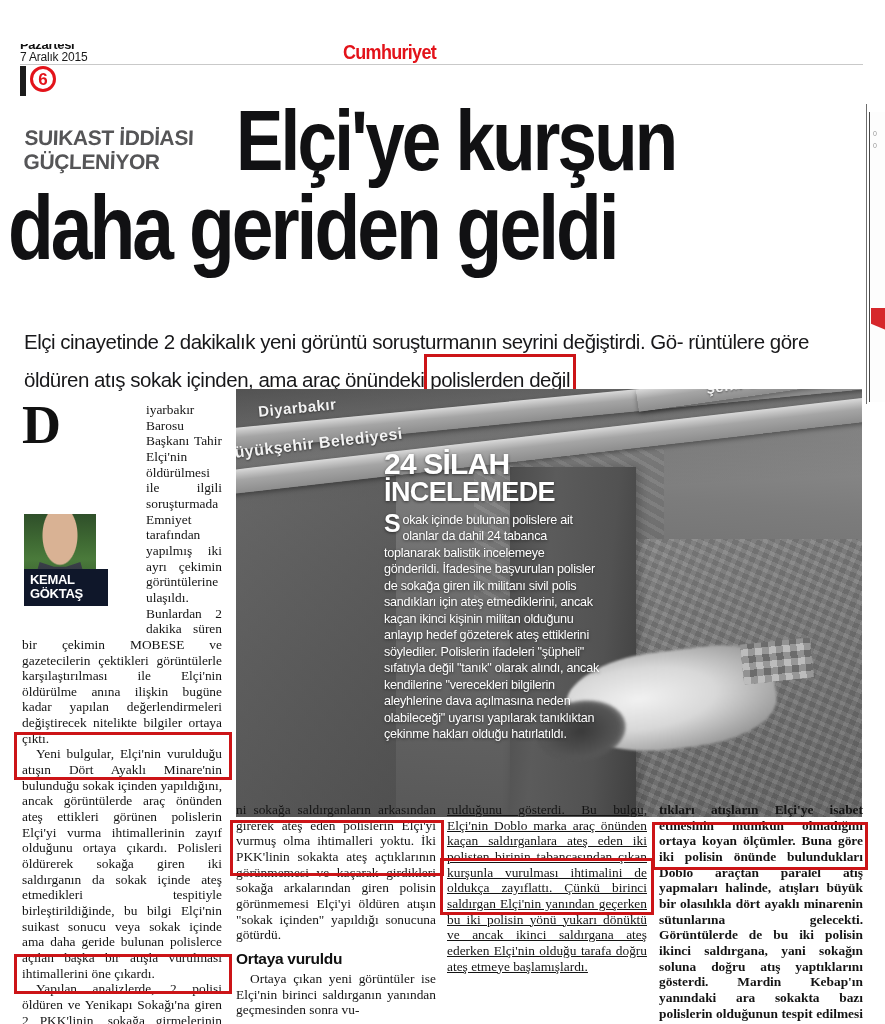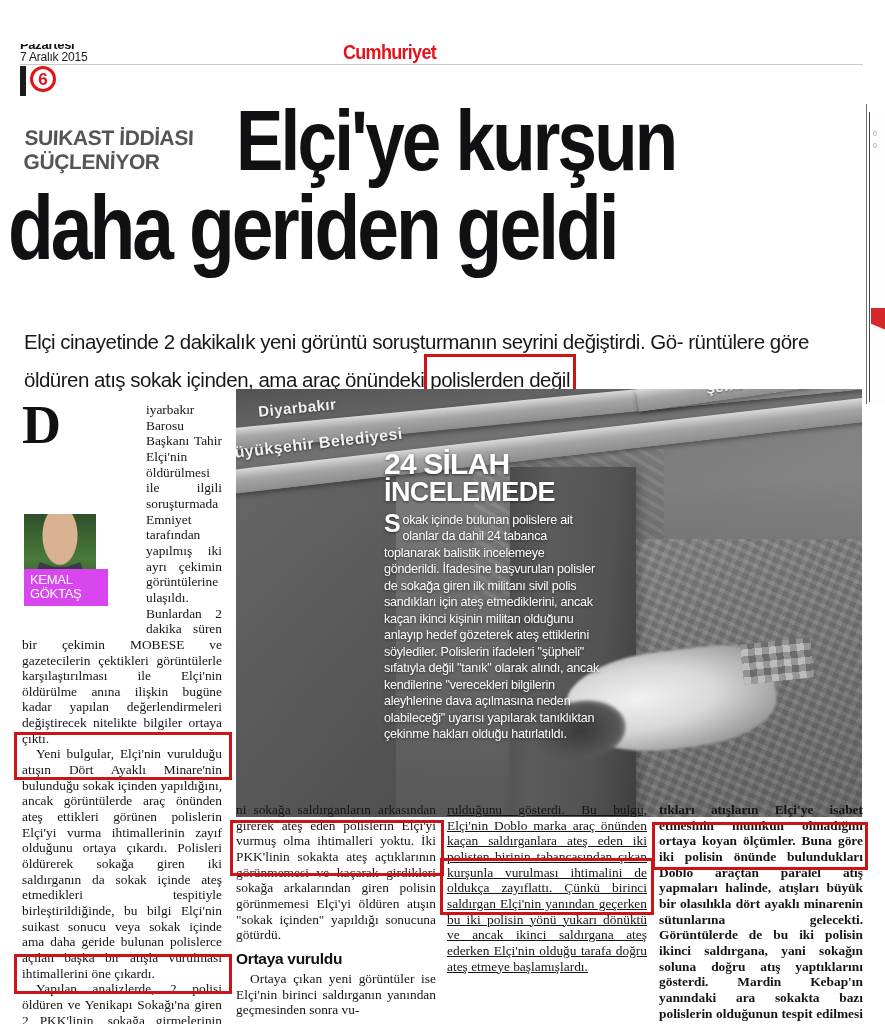--- a/index.html
+++ b/index.html
@@ -260,24 +260,24 @@
     background: linear-gradient(180deg, #3a3f49, #23272e);
     clip-path: polygon(0 100%, 16% 0, 40% 14%, 60% 14%, 84% 0, 100% 100%);
   }
   .author-shirt {
     position: absolute; left: 28px; bottom: 0; width: 16px; height: 24px;
     background: #e6e8ea;
     clip-path: polygon(50% 0, 100% 22%, 72% 100%, 28% 100%, 0 22%);
   }
   .byline {
     position: absolute; left: 24px; top: 525px;
-    background: #d946ef;
+    background: #0f172a;
     color: #fff;
     font-family: "Liberation Sans", sans-serif;
-    font-weight: normal;
+    font-weight: bold;
     font-size: 13px;
     line-height: 1.08;
     letter-spacing: -0.3px;
     padding: 4px 6px 5px 6px;
     width: 84px;
   }
 
   
   .bodytext {
     font-family: "Liberation Serif", serif;

